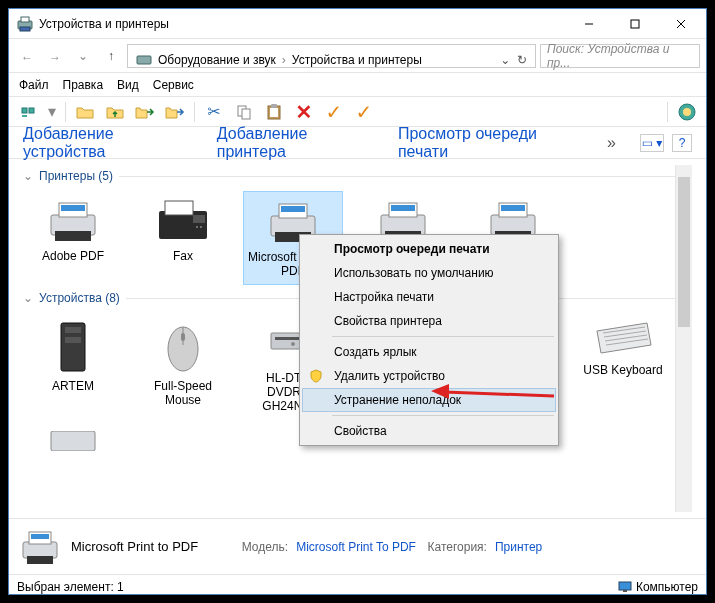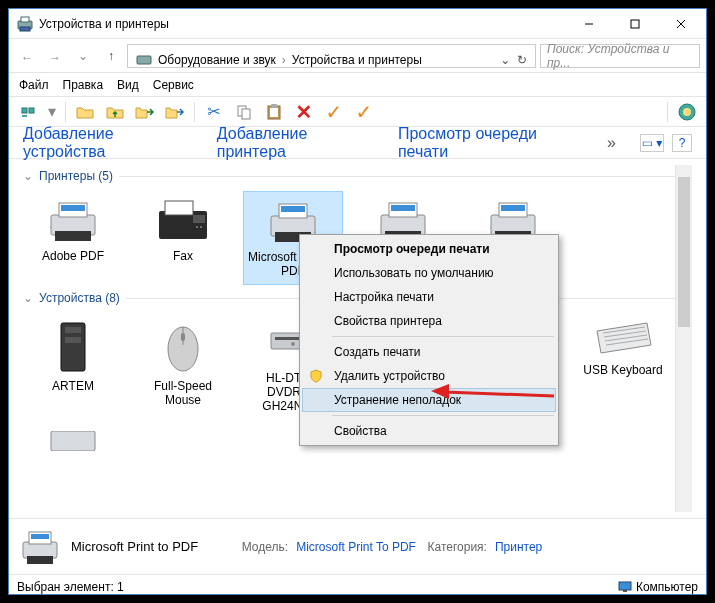--- a/index.html
+++ b/index.html
@@ -323,21 +323,21 @@
       <div class="scrollbar-thumb"></div>
     </div>
   </div>
 
   <div class="ctxmenu">
     <div class="ctxitem bold">Просмотр очереди печати</div>
     <div class="ctxitem">Использовать по умолчанию</div>
     <div class="ctxitem">Настройка печати</div>
     <div class="ctxitem">Свойства принтера</div>
     <div class="ctxsep"></div>
-    <div class="ctxitem">Создать печати</div>
+    <div class="ctxitem">Создать ярлык</div>
     <div class="ctxitem">
       <span class="ctxicon">
           <svg width="14" height="14">
             <path d="M7 1 L12 3 V7 C12 10 9 13 7 13 C5 13 2 10 2 7 V3 Z" fill="#ffd040" stroke="#c8a020"></path>
           </svg>
         </span>
       <span>Удалить устройство</span>
     </div>
     <div class="ctxitem highlight">Устранение неполадок</div>
     <div class="ctxsep"></div>

